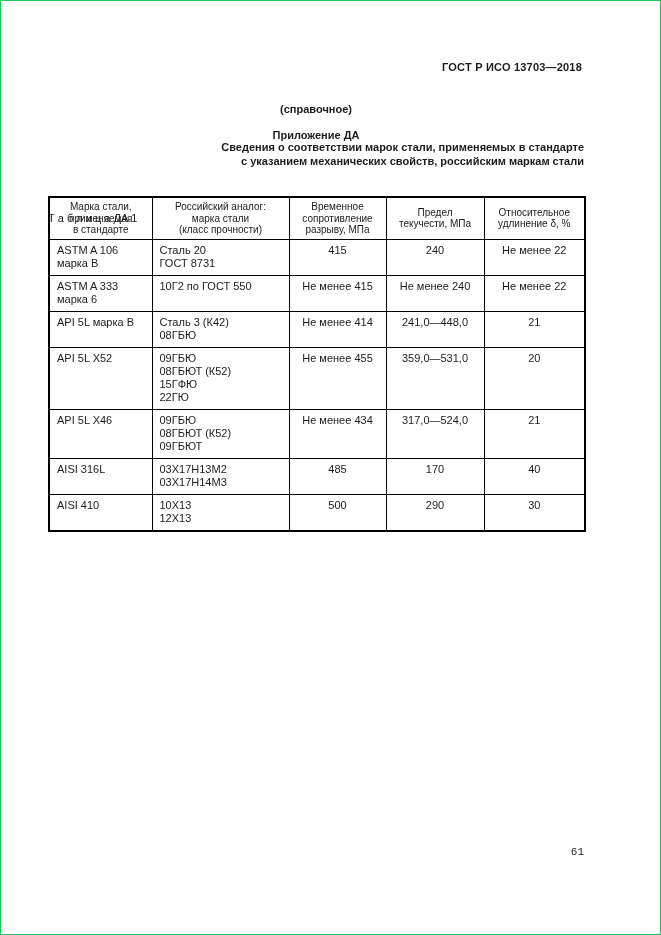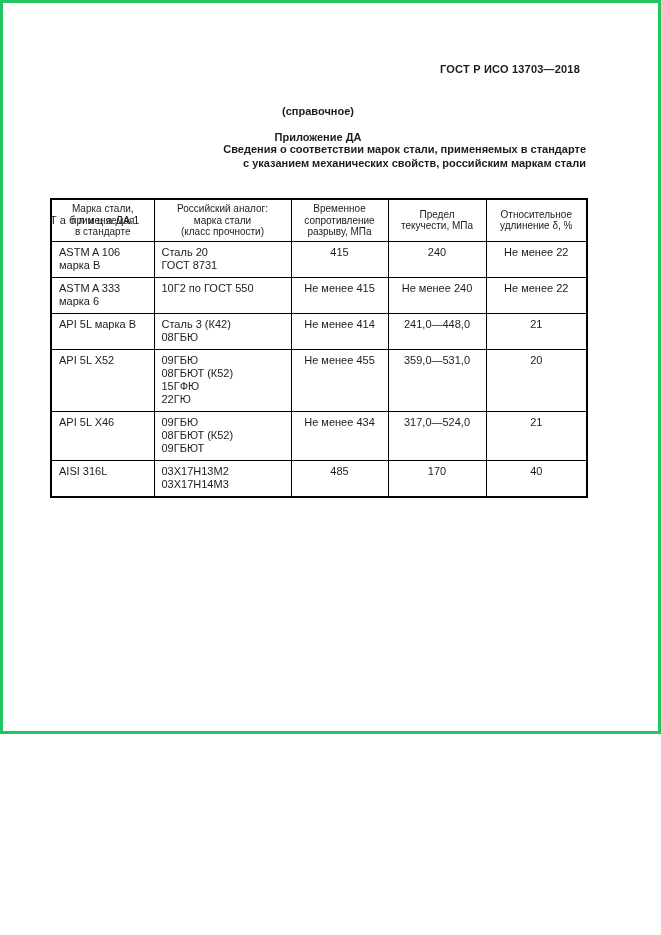--- a/index.html
+++ b/index.html
@@ -1,24 +1,24 @@
 <!DOCTYPE html>
 <html><head>
 <meta charset="utf-8">
 <style>
   * { box-sizing: border-box; }
   html, body { margin: 0; padding: 0; background: #ffffff; }
   .page {
     position: relative;
     width: 661px;
-    height: 734px;
+    height: 935px;
     background: #ffffff;
     font-family: "Liberation Sans", sans-serif;
     color: #1c1c1c;
-    border: 3px solid #22c55e;
+    border: 1px solid #22c55e;
     overflow: hidden;
   }
   .doc-code {
     position: absolute;
     top: 60px;
     right: 78px;
     font-size: 11px;
     font-weight: bold;
     letter-spacing: 0.2px;
   }
@@ -179,18 +179,26 @@
         <td class="num">21</td>
       </tr>
       <tr style="height:29px;">
         <td class="txt">AISI 316L</td>
         <td class="txt">03Х17Н13М2
 03Х17Н14М3</td>
         <td class="num">485</td>
         <td class="num">170</td>
         <td class="num">40</td>
       </tr>
+      <tr style="height:34px;">
+        <td class="txt">AISI 410</td>
+        <td class="txt">10Х13
+12Х13</td>
+        <td class="num">500</td>
+        <td class="num">290</td>
+        <td class="num">30</td>
+      </tr>
     </tbody>
   </table>
 
   <div class="page-number">61</div>
 
 </div>
 
 </body></html>

